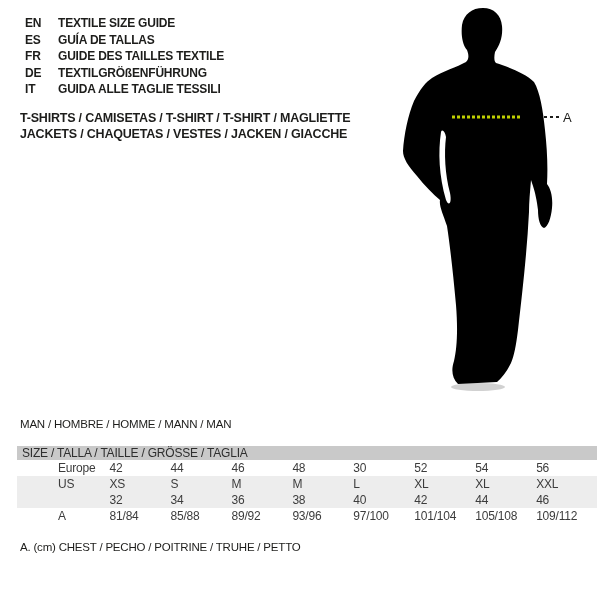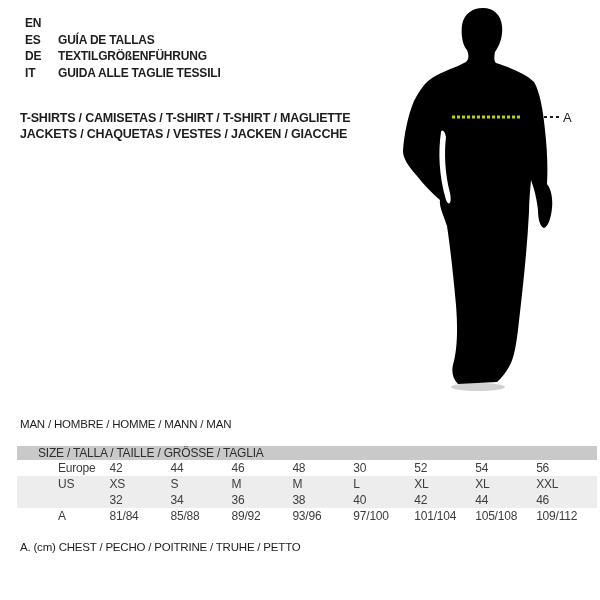--- a/index.html
+++ b/index.html
@@ -13,41 +13,46 @@
   .lang-row{display:flex;height:16.5px;align-items:center;font-size:12px;font-weight:bold;}
   .lang-code{width:33px;}
   
   .product-block{position:absolute;left:20px;top:111px;font-size:12.5px;font-weight:bold;line-height:15.5px;}
   
   .figure-wrap{position:absolute;left:395px;top:0;width:180px;height:400px;}
   
   .section-title{position:absolute;left:20px;top:418px;font-size:11.5px;font-weight:normal;}
   
   .size-table{position:absolute;left:17px;top:446px;width:580px;font-size:12px;color:#3c3c3c;}
-  .t-header{height:14px;display:flex;align-items:center;padding-left:21px;background:#c9c9c9;color:#2e2e2e;}
+  .t-header{height:14px;display:flex;align-items:center;padding-left:5px;background:#c9c9c9;color:#2e2e2e;}
   .t-row{display:flex;align-items:center;height:16px;}
   .r-white{background:#ffffff;}
   .r-gray{background:#ededed;}
   .t-label{width:55px;padding-left:5px;margin-left:36px;}
   .t-cell{width:65px;}
   
   .footnote{position:absolute;left:20px;top:541px;font-size:11.5px;font-weight:normal;}
 </style>
 </head>
 <body>
 
 <div class="canvas">
 
   <div class="lang-block">
     <div class="lang-row">
       <span class="lang-code">EN</span>
+      <span>TEXTILE SIZE GUIDE</span>
     </div>
     <div class="lang-row">
       <span class="lang-code">ES</span>
       <span>GUÍA DE TALLAS</span>
+    </div>
+    <div class="lang-row">
+      <span class="lang-code">FR</span>
+      <span>GUIDE DES TAILLES TEXTILE</span>
     </div>
     <div class="lang-row">
       <span class="lang-code">DE</span>
       <span>TEXTILGRÖßENFÜHRUNG</span>
     </div>
     <div class="lang-row">
       <span class="lang-code">IT</span>
       <span>GUIDA ALLE TAGLIE TESSILI</span>
     </div>
   </div>

